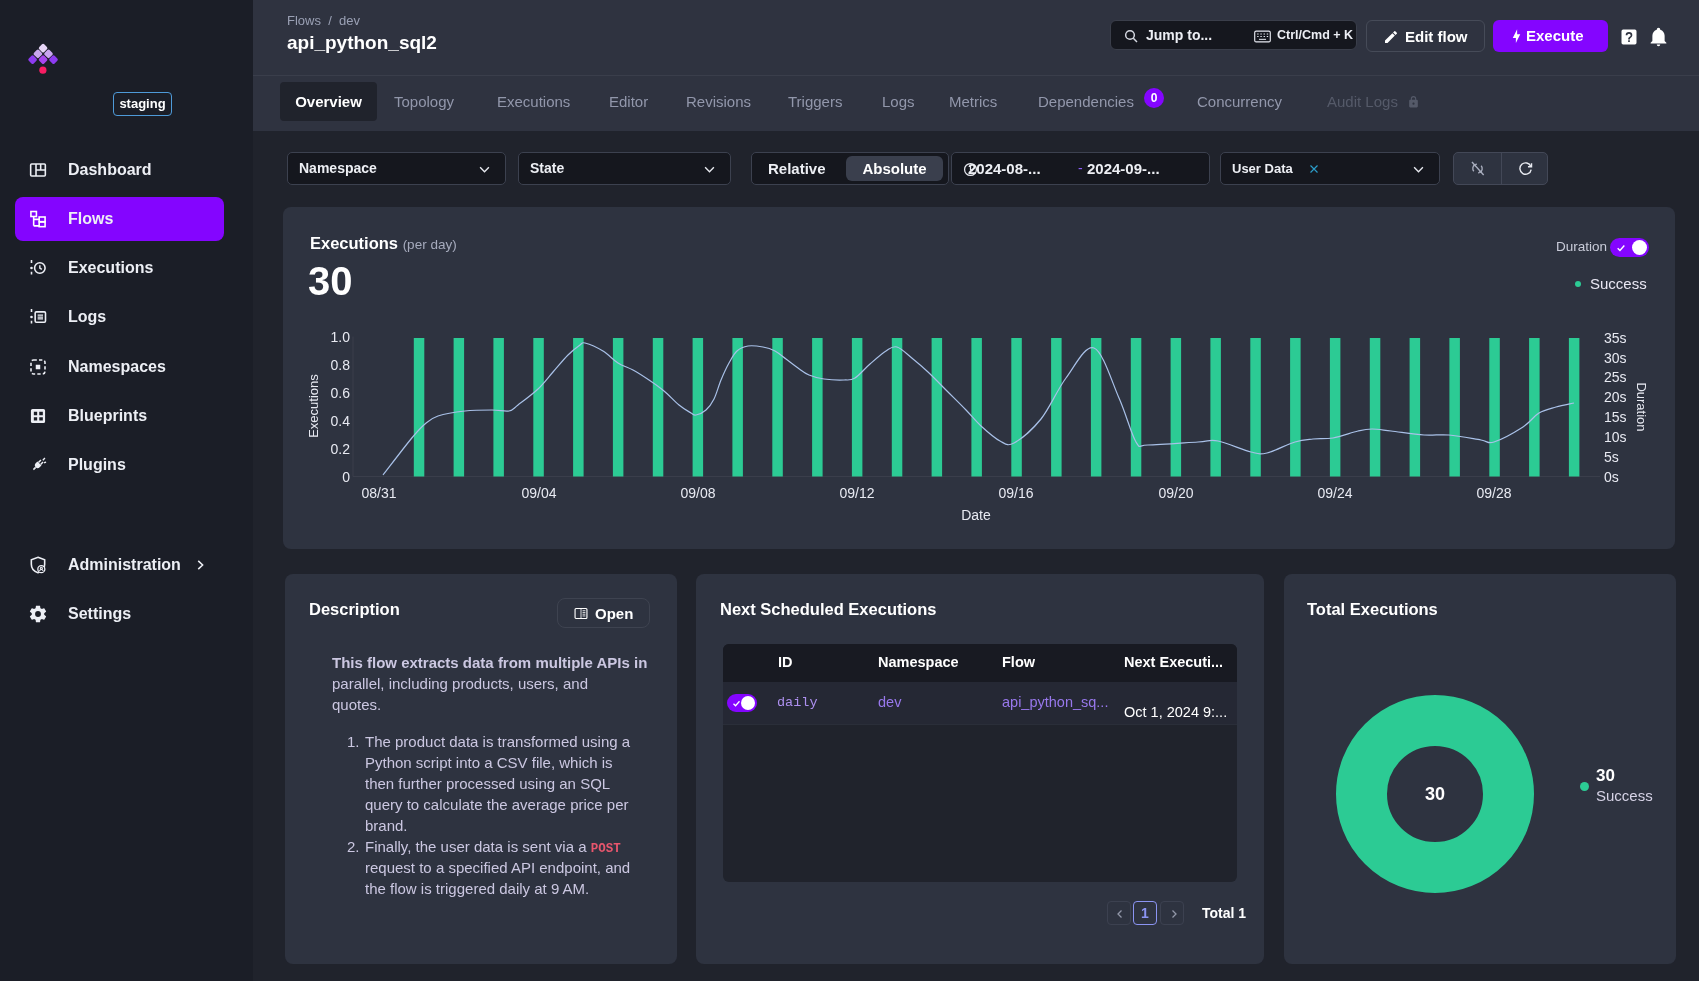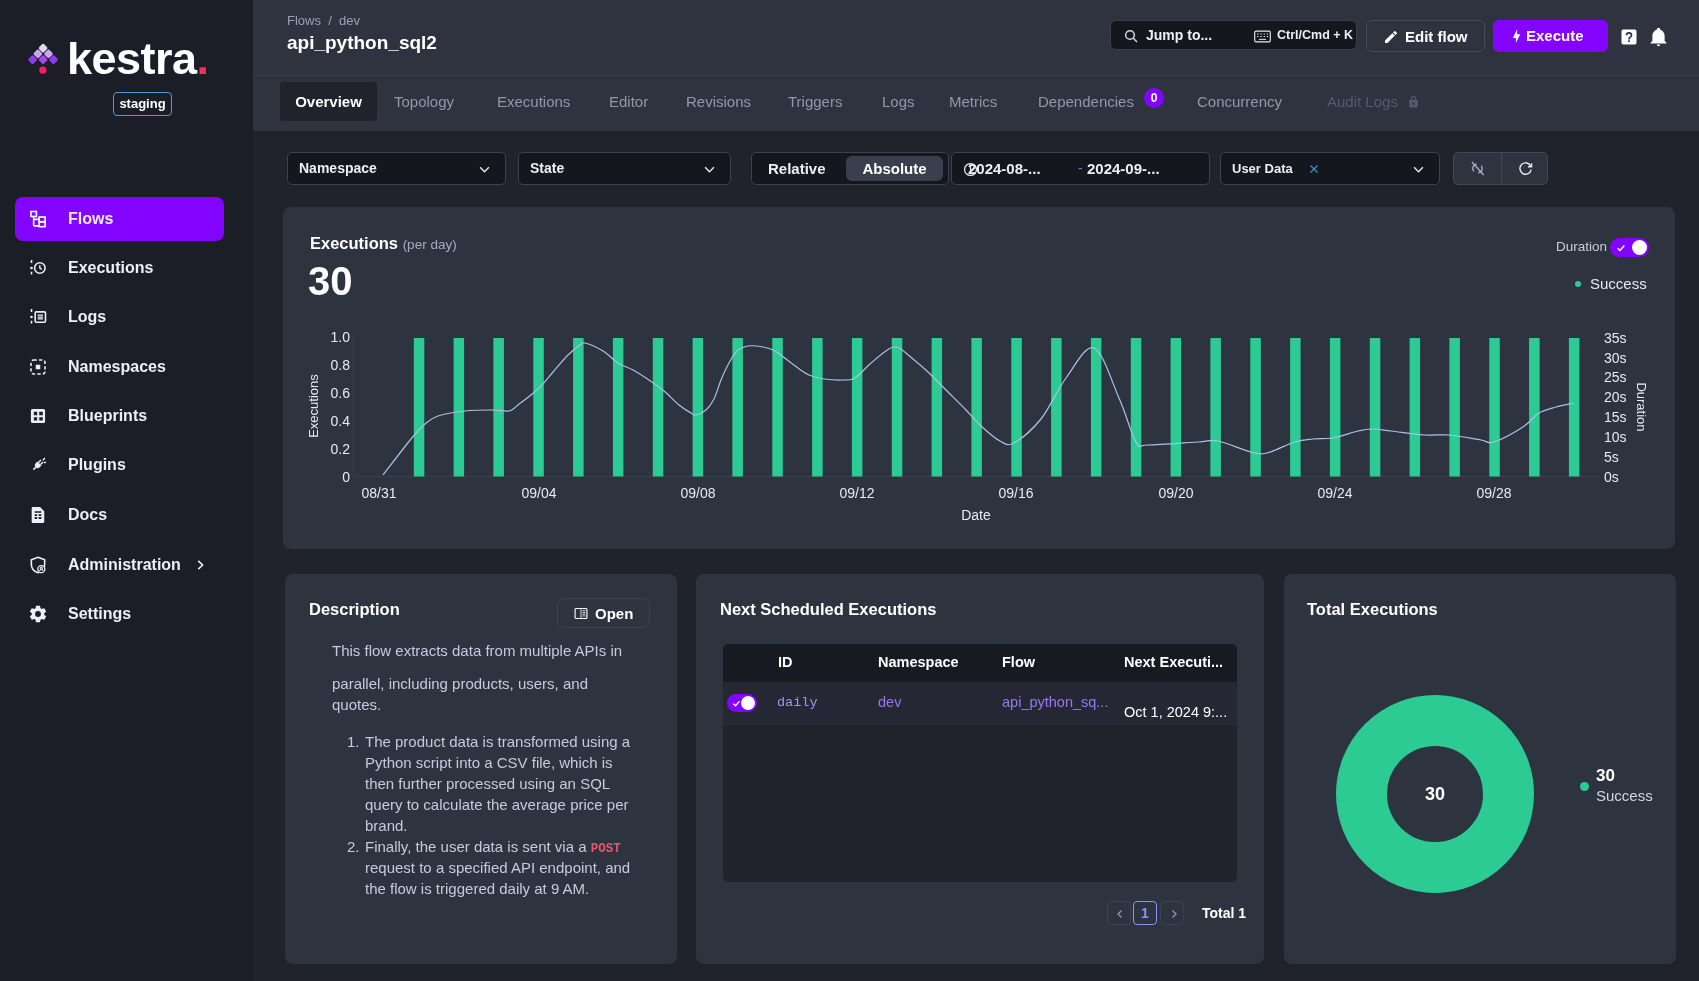--- a/index.html
+++ b/index.html
@@ -63,24 +63,30 @@
           <rect x="-3.5" y="-3.5" width="7" height="7" rx="1.6" fill="#8D3BF0"></rect>
         </g>
       <g transform="translate(43.1,59.6) rotate(45)">
           <rect x="-3.5" y="-3.5" width="7" height="7" rx="1.6" fill="#A646EE"></rect>
         </g>
       <g transform="translate(53.5,59.6) rotate(45)">
           <rect x="-3.5" y="-3.5" width="7" height="7" rx="1.6" fill="#8D3BF0"></rect>
         </g>
       <circle cx="42.9" cy="70.2" r="3.6" fill="#F81D63"></circle>
     </svg>
-    <div id="word">kestra<span class="dot">.</span></div>
     <div id="staging">staging</div>
     <div id="flows-hl"></div>
 
+    <div class="nav-item" style="top:148px;">
+      <svg class="ic" viewBox="0 0 24 24" fill="none" stroke="#EDEFF5" stroke-width="1.9">
+        <rect x="3.2" y="4.8" width="17.6" height="14.4" rx="1.2"></rect>
+        <path d="M9.6 4.8 V19.2 M9.6 12 H20.8 M15.2 4.8 V12"></path>
+      </svg>
+      <span class="lb">Dashboard</span>
+    </div>
     <div class="nav-item" style="top:197px;">
       <svg class="ic" viewBox="0 0 24 24" fill="none" stroke="#FFFFFF" stroke-width="1.9">
         <rect x="3.5" y="3" width="6.6" height="6"></rect>
         <path d="M6.8 9 V20.2 M6.8 12.4 H13.4 M6.8 20.2 H13.4"></path>
         <rect x="13.4" y="9.6" width="7.1" height="5.6"></rect>
         <rect x="13.4" y="17.4" width="7.1" height="5.6" transform="translate(0,-1.8)"></rect>
       </svg>
       <span class="lb" style="font-weight:700;">Flows</span>
     </div>
     <div class="nav-item" style="top:246px;">
@@ -117,27 +123,20 @@
     </div>
     <div class="nav-item" style="top:443px;">
       <svg class="ic" viewBox="0 0 24 24">
         <g transform="rotate(45 12 12)">
           <path fill="#EDEFF5" d="M8.6 9.5 h6.8 v3.1 c0 1.9-1.5 3.4-3.4 3.4 s-3.4-1.5-3.4-3.4 Z"></path>
           <path stroke="#EDEFF5" stroke-width="1.8" fill="none" d="M10.2 9.4 V5.2 M13.8 9.4 V5.2 M12 16 v3.8"></path>
         </g>
         <path stroke="#EDEFF5" stroke-width="1.7" fill="none" d="M17.8 6.2 l2.5-2.5 M19.3 9.3 l2.4-0.7"></path>
       </svg>
       <span class="lb">Plugins</span>
-    </div>
-    <div class="nav-item" style="top:493px;">
-      <svg class="ic" viewBox="0 0 24 24">
-        <path fill="#EDEFF5" fill-rule="evenodd" d="M6 2.5 h8.5 L19.5 7.5 V20 a1.6 1.6 0 0 1 -1.6 1.6 H6 A1.6 1.6 0 0 1 4.4 20 V4.1 A1.6 1.6 0 0 1 6 2.5 Z
-         M8 11 h3 v2.2 h-3 Z M8 14.5 h3 v2.2 h-3 Z M12.8 11 h3.2 v2.2 h-3.2 Z M12.8 14.5 h3.2 v2.2 h-3.2 Z M8 7.6 h8 v1.6 h-8 Z"></path>
-      </svg>
-      <span class="lb">Docs</span>
     </div>
     <div class="nav-item" style="top:543px;">
       <svg class="ic" viewBox="0 0 24 24" fill="none" stroke="#EDEFF5" stroke-width="1.9">
         <path d="M12 2.8 L20 5.8 V11 C20 15.8 16.6 19.7 12 21.2 C7.4 19.7 4 15.8 4 11 V5.8 Z"></path>
         <circle cx="16" cy="17" r="4.2" fill="#1B1E27" stroke="#EDEFF5" stroke-width="1.6"></circle>
         <circle cx="16" cy="15.9" r="1.3" stroke-width="1.3"></circle>
         <path d="M13.8 19.2 c0.4-1.2 1.2-1.8 2.2-1.8 s1.8 0.6 2.2 1.8" stroke-width="1.3"></path>
       </svg>
       <span class="lb">Administration</span>
       <svg class="chev-right" viewBox="0 0 24 24" fill="none" stroke="#EDEFF5" stroke-width="2.6">
@@ -336,21 +335,21 @@
   </div>
   <div class="card" id="desccard" style="left:285px; top:574px; width:392px; height:390px;">
     <div class="card-title" style="left:24px; top:26px;">Description</div>
     <div style="position:absolute; left:272px; top:24px; width:93px; height:30px; border:1px solid #3E4350; border-radius:8px;">
       <svg style="position:absolute; left:15px; top:7px;" width="16" height="15" viewBox="0 0 24 24" fill="none" stroke="#FFF" stroke-width="1.8">
           <rect x="2.5" y="4" width="19" height="16" rx="1.5"></rect>
           <path d="M12 4 V20 M14.5 7.5 h4.5 M14.5 10.3 h4.5 M14.5 13.1 h4.5 M14.5 15.9 h4.5" stroke-width="1.3"></path>
         </svg>
       <span style="position:absolute; left:37px; top:6px; font-size:15px; font-weight:700; color:#FFF;">Open</span>
     </div>
-    <div class="dtext" style="left:47px; top:66px;">This flow extracts data from multiple APIs in</div>
+    <div class="dtext" style="left:47px; top:78px;font-weight:bold;">This flow extracts data from multiple APIs in</div>
     <div class="dtext" style="left:47px; top:99px;">parallel, including products, users, and</div>
     <div class="dtext" style="left:47px; top:120px;">quotes.</div>
     <div class="dtext" style="left:62px; top:157px;">1.</div>
     <div class="dtext" style="left:80px; top:157px;">The product data is transformed using a</div>
     <div class="dtext" style="left:80px; top:178px;">Python script into a CSV file, which is</div>
     <div class="dtext" style="left:80px; top:199px;">then further processed using an SQL</div>
     <div class="dtext" style="left:80px; top:220px;">query to calculate the average price per</div>
     <div class="dtext" style="left:80px; top:241px;">brand.</div>
     <div class="dtext" style="left:62px; top:262px;">2.</div>
     <div class="dtext" style="left:80px; top:262px;">Finally, the user data is sent via a <span style="font-family:'Liberation Mono',monospace; font-size:12.5px; font-weight:700; color:#E8566D;">POST</span></div>

